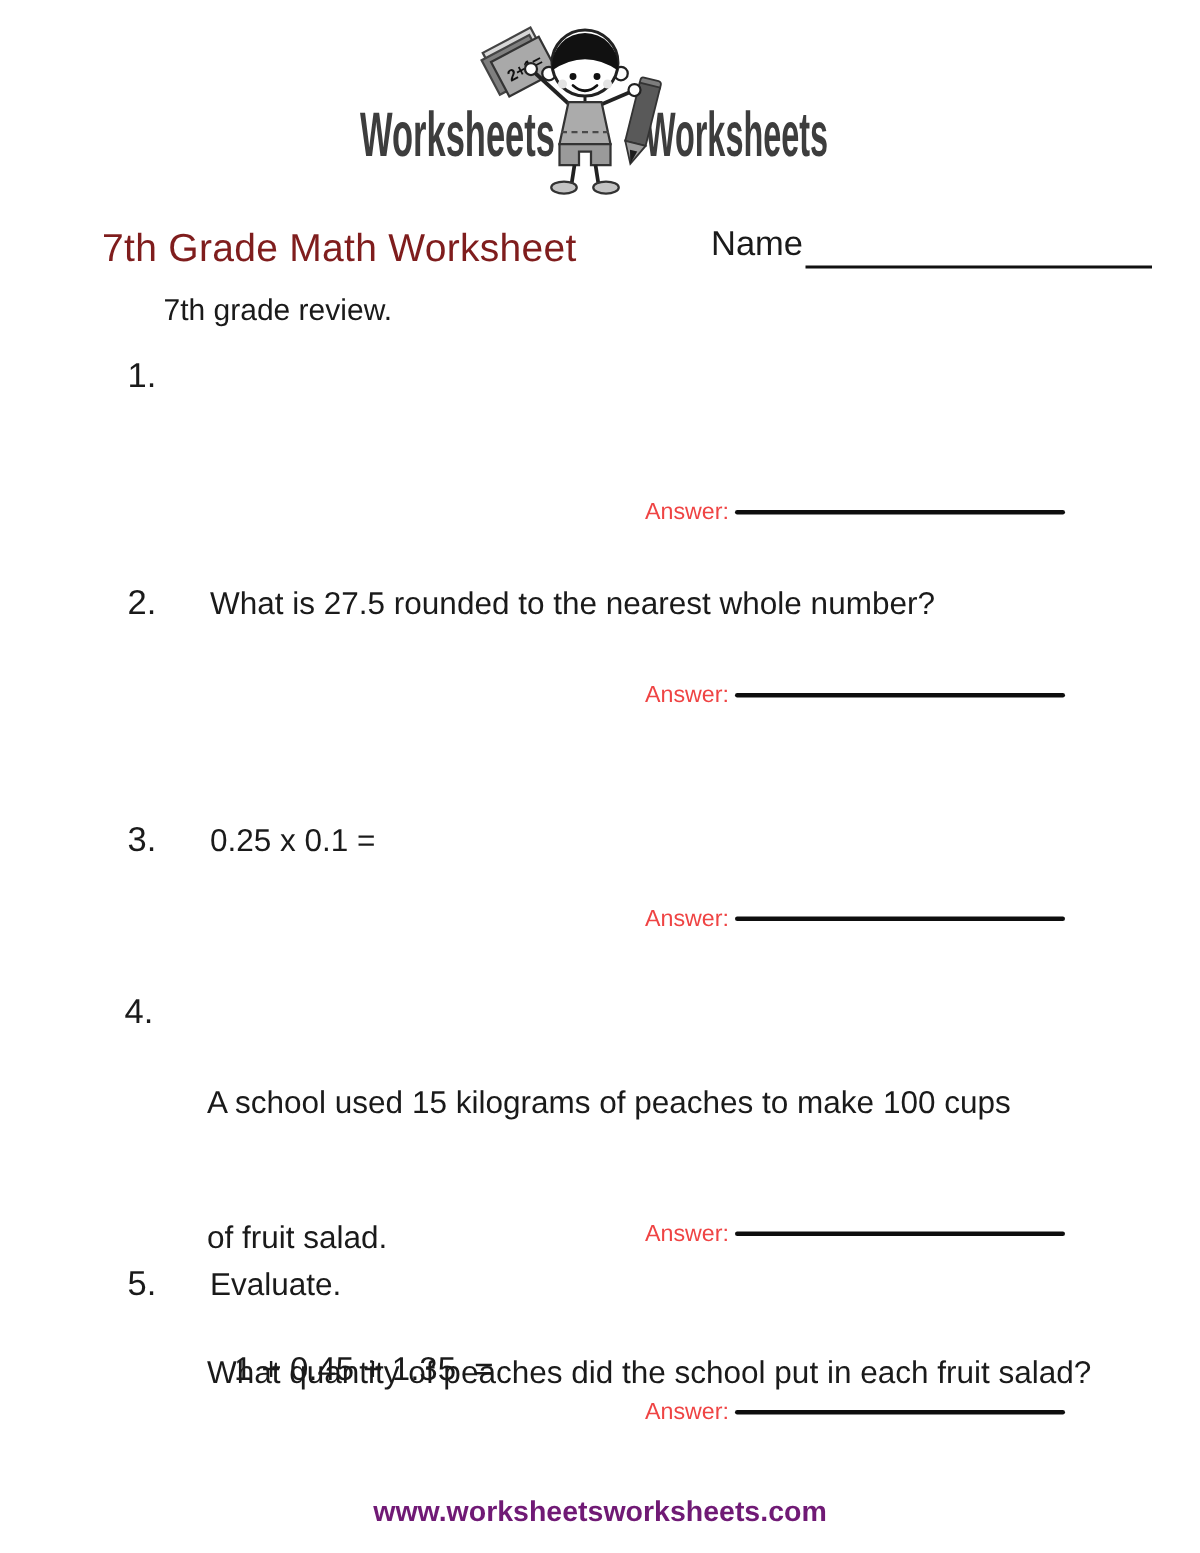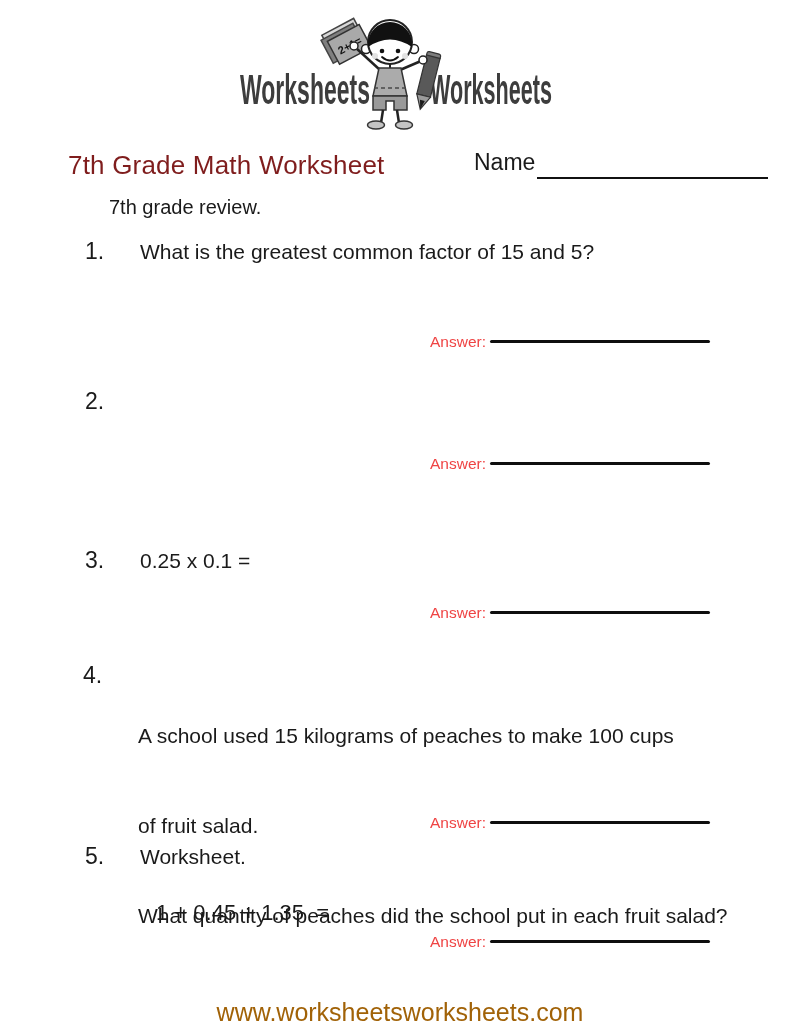--- a/index.html
+++ b/index.html
@@ -31,21 +31,21 @@
   .q5-expr{left:156px;top:900px;font-size:22px;white-space:pre;}
   
   .ans-label{font-size:15.5px;color:#ef4444;}
   .ans-line{width:220px;height:3px;background:#0e0e0e;border-radius:2px;}
   .a1l{left:430px;top:333px;} .a1b{left:490px;top:340px;}
   .a2l{left:430px;top:455px;} .a2b{left:490px;top:462px;}
   .a3l{left:430px;top:604px;} .a3b{left:490px;top:611px;}
   .a4l{left:430px;top:814px;} .a4b{left:490px;top:821px;}
   .a5l{left:430px;top:933px;} .a5b{left:490px;top:940px;}
   
-  .footer{left:0;top:998px;width:800px;text-align:center;font-size:25px;color:#a16207;}
+  .footer{left:0;top:998px;width:800px;text-align:center;font-size:19px;color:#701a75;font-weight:bold;}
 </style>
 </head>
 <body>
 
 <div class="page">
 
   <div class="abs logo-wrap">
     <svg viewBox="0 0 320 126" width="320" height="126">
 
       <text x="0" y="100" font-size="42" font-weight="bold" fill="#3d3d3d" textLength="130" lengthAdjust="spacingAndGlyphs">Worksheets</text>
@@ -100,27 +100,27 @@
     </svg>
   </div>
 
   <div class="abs title">7th Grade Math Worksheet</div>
   <div class="abs name-label">Name</div>
   <div class="abs name-line"></div>
   <div class="abs subtitle">7th grade review.</div>
 
   <div class="abs q-row q1">
     <span class="q-num">1.</span>
-    <span class="q-text">What is the greatest common factor of 15 and 5?</span>
   </div>
   <div class="abs ans-label a1l">Answer:</div>
   <div class="abs ans-line a1b"></div>
 
   <div class="abs q-row q2">
     <span class="q-num">2.</span>
+    <span class="q-text">What is 27.5 rounded to the nearest whole number?</span>
   </div>
   <div class="abs ans-label a2l">Answer:</div>
   <div class="abs ans-line a2b"></div>
 
   <div class="abs q-row q3">
     <span class="q-num">3.</span>
     <span class="q-text">0.25 x 0.1 =</span>
   </div>
   <div class="abs ans-label a3l">Answer:</div>
   <div class="abs ans-line a3b"></div>
@@ -131,21 +131,21 @@
       <span style="display:block">A school used 15 kilograms of peaches to make 100 cups</span>
       <span style="display:block">of fruit salad.</span>
       <span style="display:block">What quantity of peaches did the school put in each fruit salad?</span>
     </span>
   </div>
   <div class="abs ans-label a4l">Answer:</div>
   <div class="abs ans-line a4b"></div>
 
   <div class="abs q-row q5">
     <span class="q-num">5.</span>
-    <span class="q-text">Worksheet.</span>
+    <span class="q-text">Evaluate.</span>
   </div>
   <div class="abs q5-expr">1 + 0.45 + 1.35  =</div>
   <div class="abs ans-label a5l">Answer:</div>
   <div class="abs ans-line a5b"></div>
 
   <div class="abs footer">www.worksheetsworksheets.com</div>
 
 </div>
 
 </body></html>

